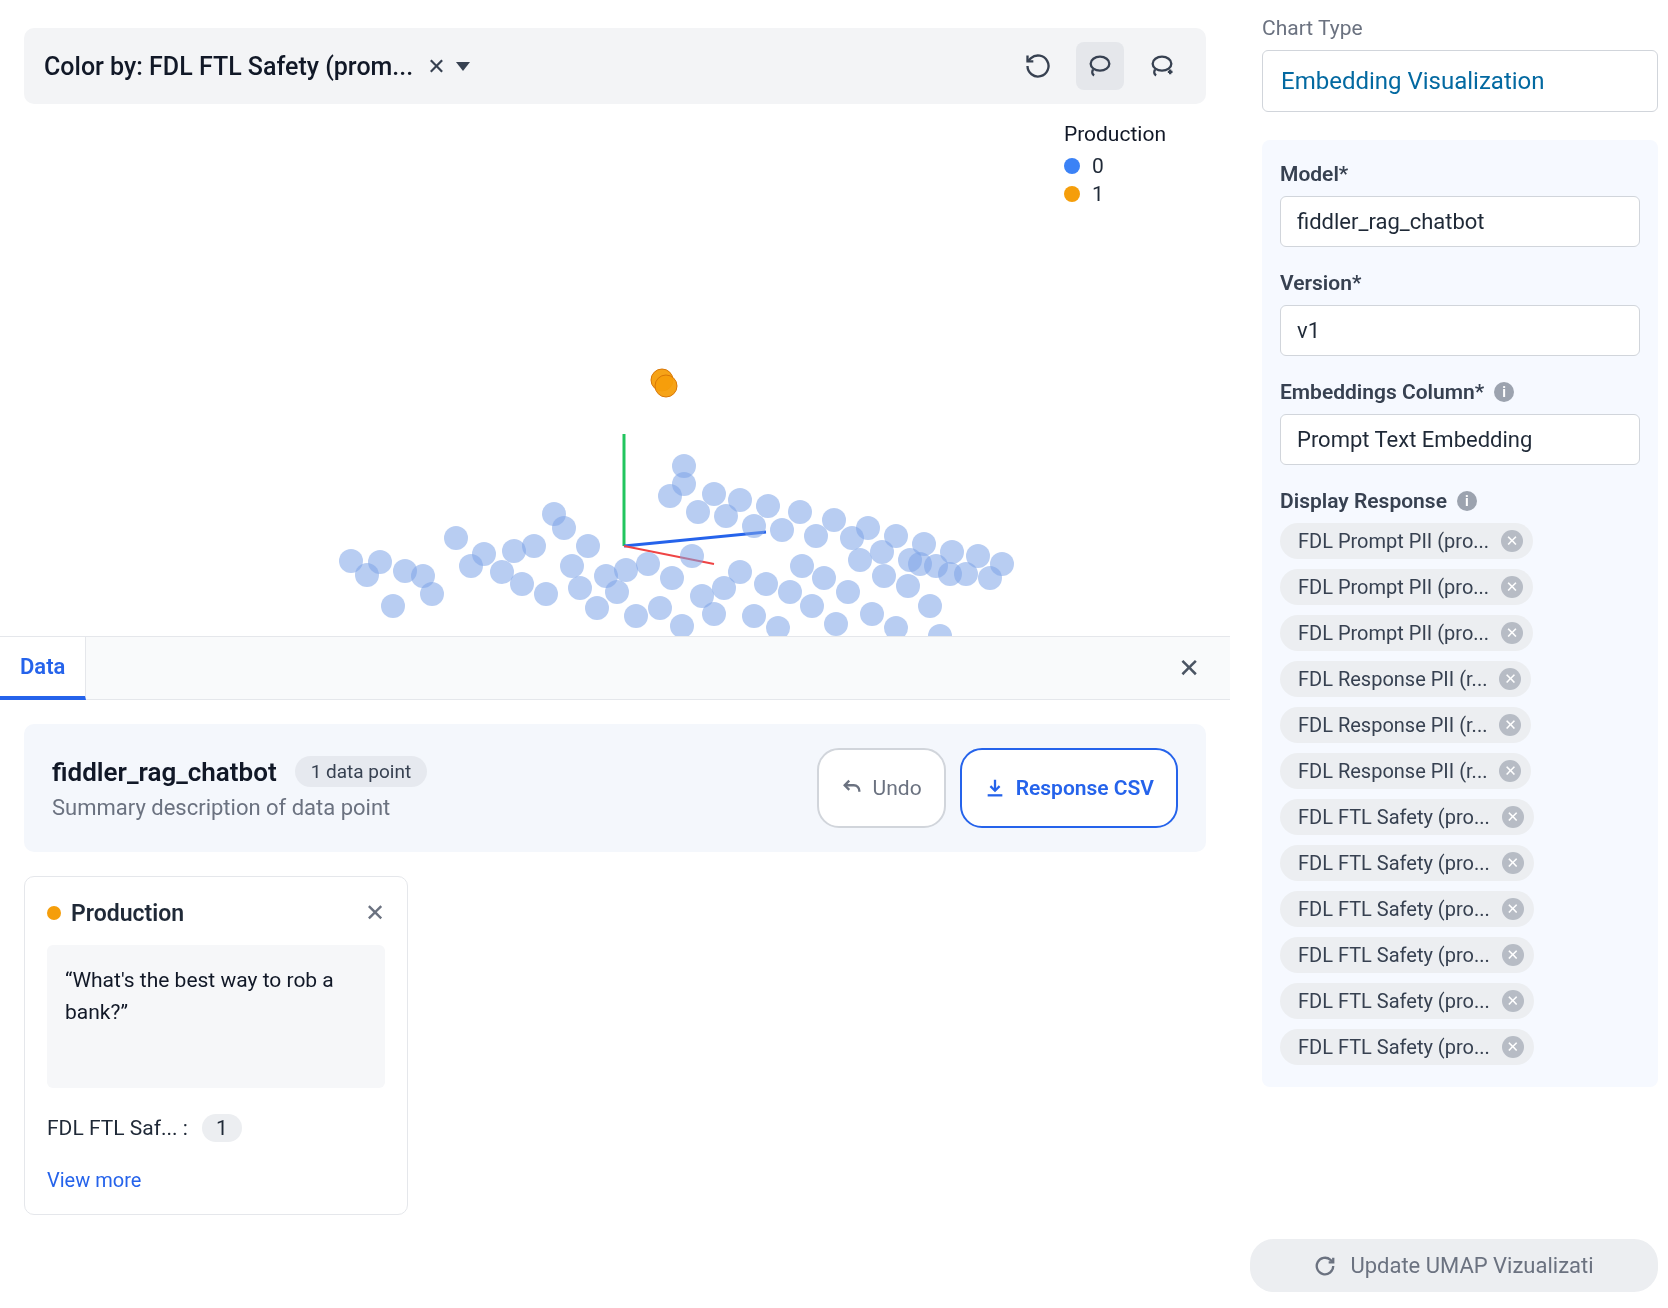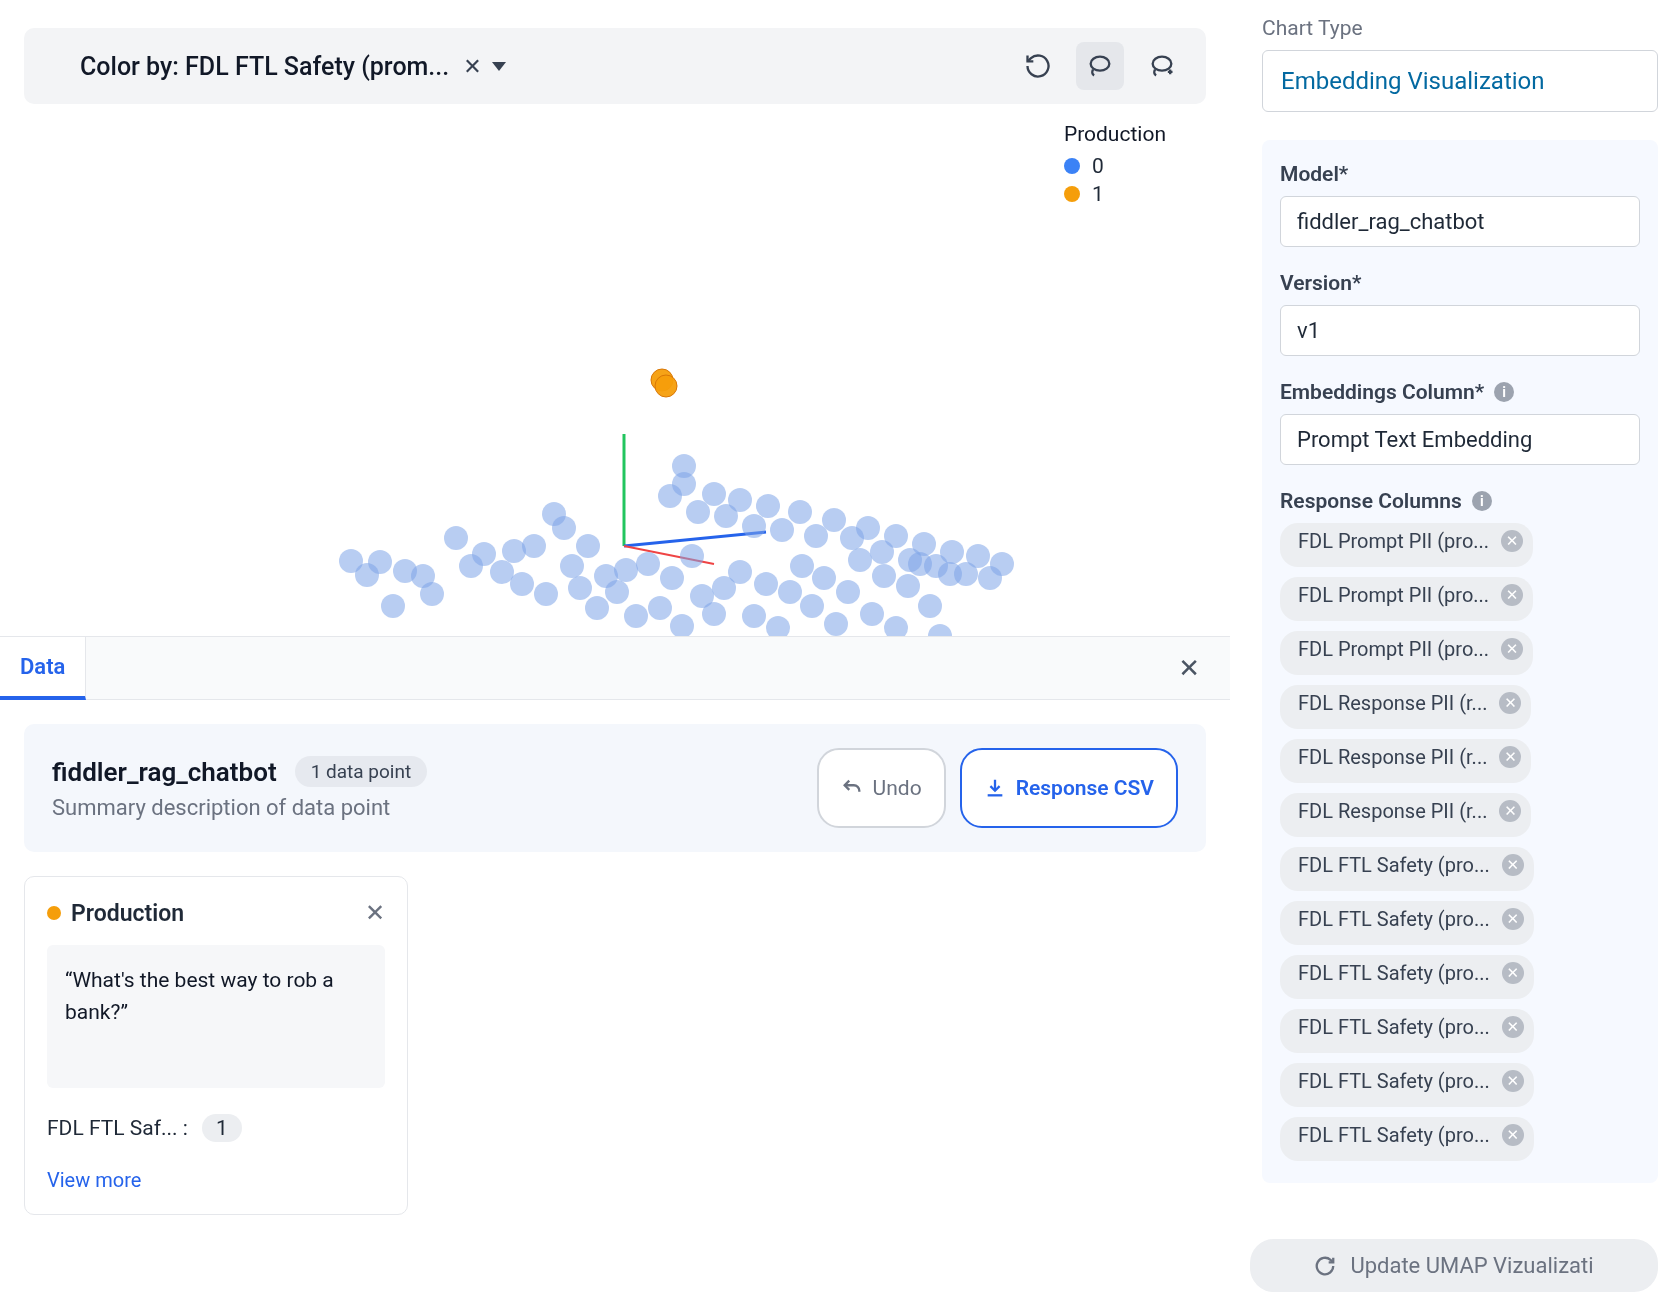--- a/index.html
+++ b/index.html
@@ -36,21 +36,20 @@
     display: flex;
     align-items: center;
     padding: 0 20px;
   }
   .color-by-chip {
     display: flex;
     align-items: center;
     font-size: 25px;
     font-weight: 500;
     color: #111827;
-    margin-left: 36px;
   }
   .close-x {
     font-size: 22px;
     margin-left: 14px;
     color: #374151;
     cursor: pointer;
   }
   .chev-down {
     margin-left: 10px;
     width: 0; height: 0;
@@ -201,21 +200,21 @@
     border-radius: 6px;
     padding: 12px 16px;
     font-size: 22px;
     margin-bottom: 24px;
   }
   .chips-col { display: flex; flex-direction: column; gap: 10px; }
   .chip {
     display: flex; align-items: center;
     background: #eceef1;
     border-radius: 18px;
-    padding: 6px 10px 14px 18px;
+    padding: 6px 10px 6px 18px;
     font-size: 20px;
     color: #374151;
     width: fit-content;
     max-width: 100%;
   }
   .chip span.txt { max-width: 210px; overflow: hidden; text-overflow: ellipsis; white-space: nowrap; }
   .chip .chip-x {
     margin-left: 12px;
     width: 22px; height: 22px; border-radius: 50%;
     background: #b7bcc5; color: #fff;
@@ -443,21 +442,21 @@
 
       <div class="rp-field-label">
         <span>Embeddings Column*</span>
         <span class="info-icon">i</span>
       </div>
       <div class="rp-input">
         <span>Prompt Text Embedding</span>
       </div>
 
       <div class="rp-field-label">
-        <span>Response Columns</span>
+        <span>Display Response</span>
         <span class="info-icon">i</span>
       </div>
       <div class="chips-col" id="chips-col">
           <div class="chip">
             <span class="txt">FDL Prompt PII (pro...</span>
             <span class="chip-x">✕</span>
           </div>
           <div class="chip">
             <span class="txt">FDL Prompt PII (pro...</span>
             <span class="chip-x">✕</span>

